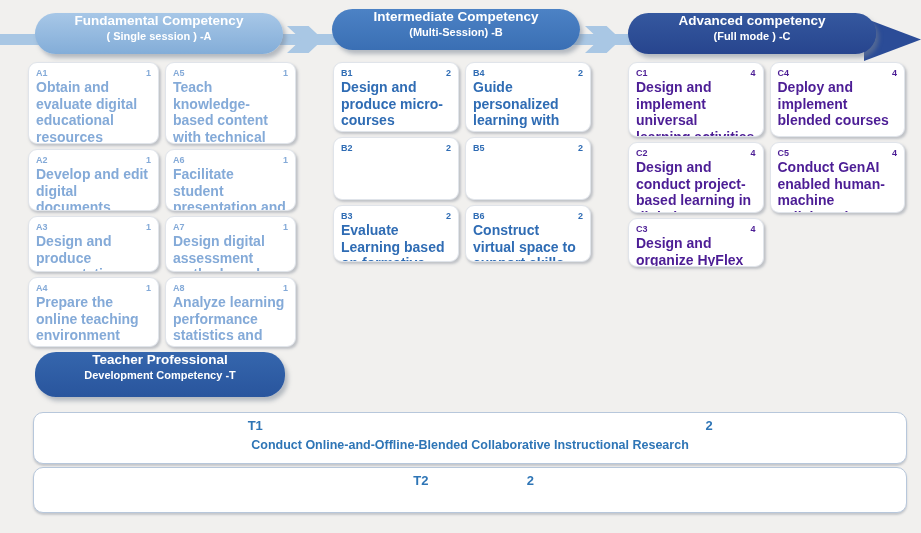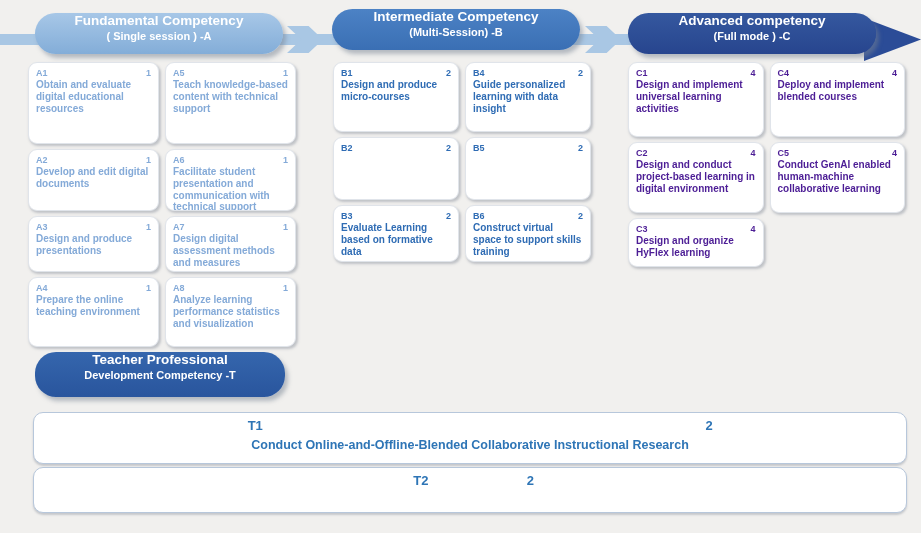--- a/index.html
+++ b/index.html
@@ -27,21 +27,21 @@
   
   .col { position:absolute; display:grid; grid-template-columns:1fr 1fr; column-gap:6px; row-gap:5px; z-index:2; }
   .col-a { left:28px;  top:62px; width:268px; grid-template-rows:82px 62px 56px 70px; }
   .col-b { left:333px; top:62px; width:258px; grid-template-rows:70px 63px 57px; }
   .col-c { left:628px; top:62px; width:277px; grid-template-rows:75px 71px 49px; }
 
   .card { background:#fff; border:1px solid #e0e4ea; border-radius:9px;
           box-shadow:1.5px 2px 2.5px rgba(100,110,125,.35);
           padding:5px 7px 19px 7px; box-sizing:border-box; overflow:hidden; }
   .card-head { display:flex; justify-content:space-between; font-size:9px; font-weight:bold; }
-  .card-desc { font-size:10px; font-weight:bold; line-height:1.18; margin-top:1px; }
+  .card-desc { font-size:14px; font-weight:bold; line-height:1.18; margin-top:1px; }
   .col-a .card { color:#84aad8; }
   .col-b .card { color:#2f6cb4; }
   .col-c .card { color:#4c1d95; }
 
   
   .t-row { position:absolute; left:33px; width:874px; background:#fff; border:1px solid #b7c7db;
            border-radius:10px; box-shadow:0 2px 2px rgba(100,110,125,.3); box-sizing:border-box;
            color:#2e75b6; z-index:2; }
   .t-row-1 { top:412px; height:52px; }
   .t-row-2 { top:467px; height:46px; }

